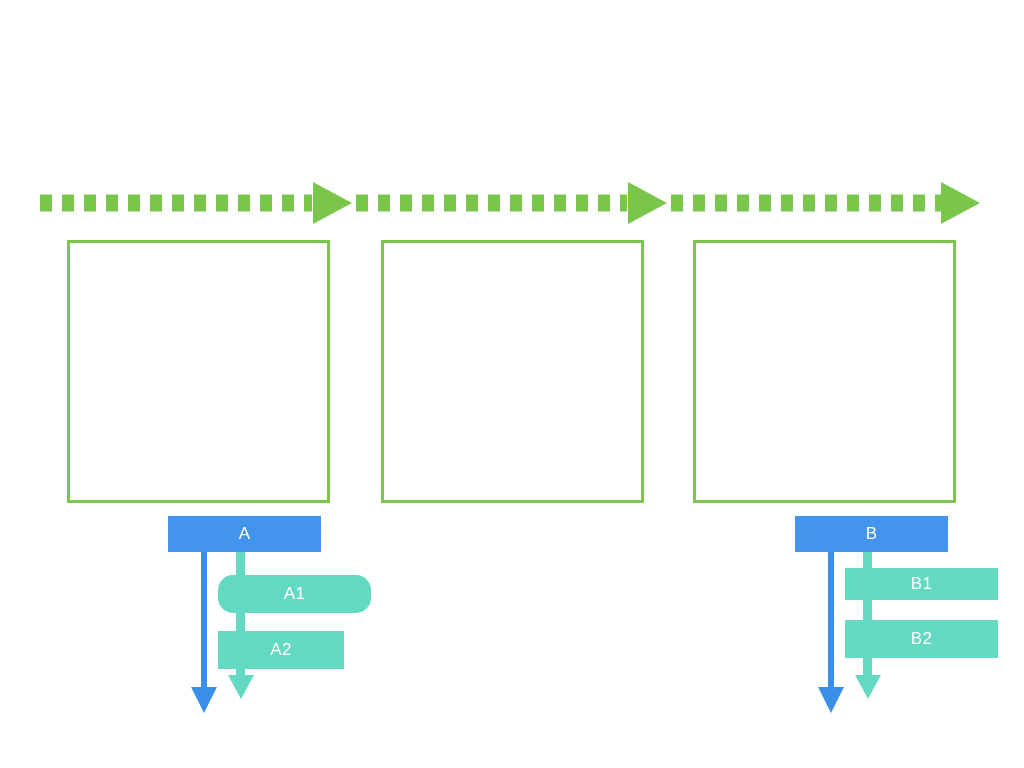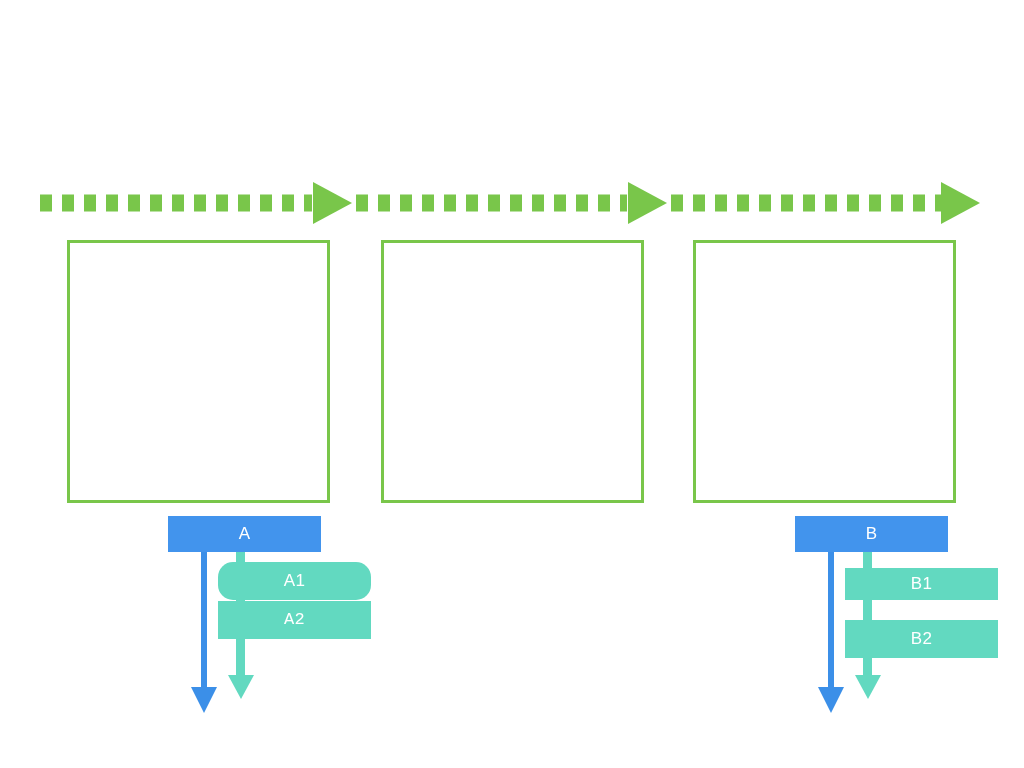--- a/index.html
+++ b/index.html
@@ -121,25 +121,25 @@
       <div class="connector connector-main" style="left:131px; top:290px; width:6px; height:156px;"></div>
       <div class="arrow-head arrow-head-main" style="left:121px; top:444px;"></div>
 
       <div class="connector connector-sub" style="left:166px; top:290px; width:9px; height:144px;"></div>
       <div class="arrow-head arrow-head-sub" style="left:158px; top:432px;"></div>
 
       <div class="node-box node-main" style="left:98px; top:273px; width:153px; height:36px;">
         <span class="node-label">A</span>
       </div>
 
-      <div class="node-box node-sub" style="left:148px; top:319px; width:153px; height:38px;border-radius:15px;">
+      <div class="node-box node-sub" style="left:148px; top:332px; width:153px; height:38px;border-radius:15px;">
         <span class="node-label">A1</span>
       </div>
 
-      <div class="node-box node-sub" style="left:148px; top:358px; width:153px; height:38px;font-family:Liberation Mono, monospace;">
+      <div class="node-box node-sub" style="left:148px; top:388px; width:126px; height:38px;">
         <span class="node-label">A2</span>
       </div>
 
     </div>
   </div>
 
   <div class="group-box" style="left:381px; top:240px; width:263px; height:263px;">
     <div class="phase-inner">
 
       <div class="connector connector-main" style="left:444px; top:290px; width:6px; height:156px;"></div>

